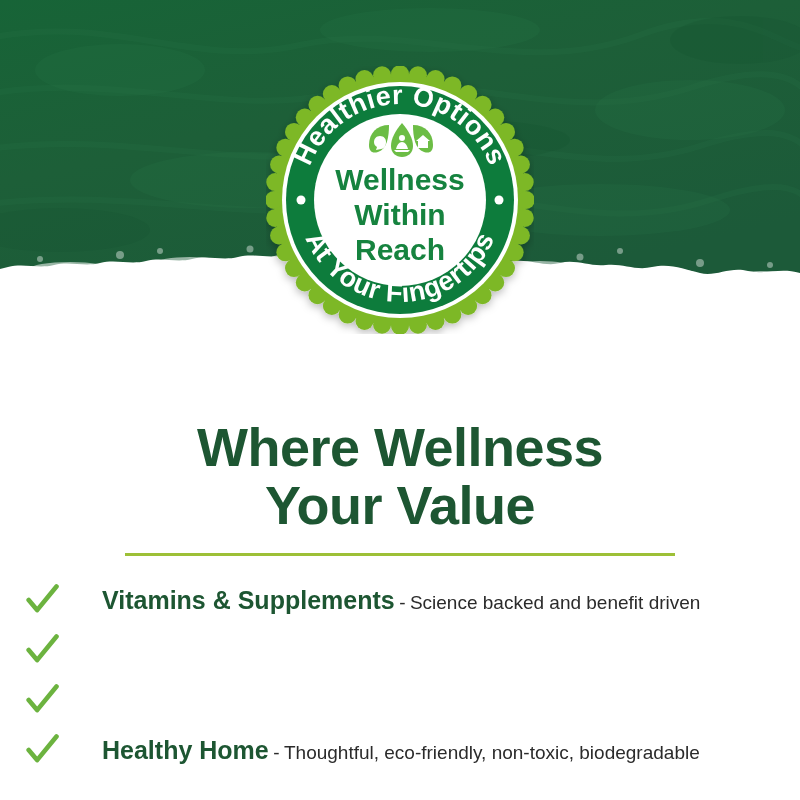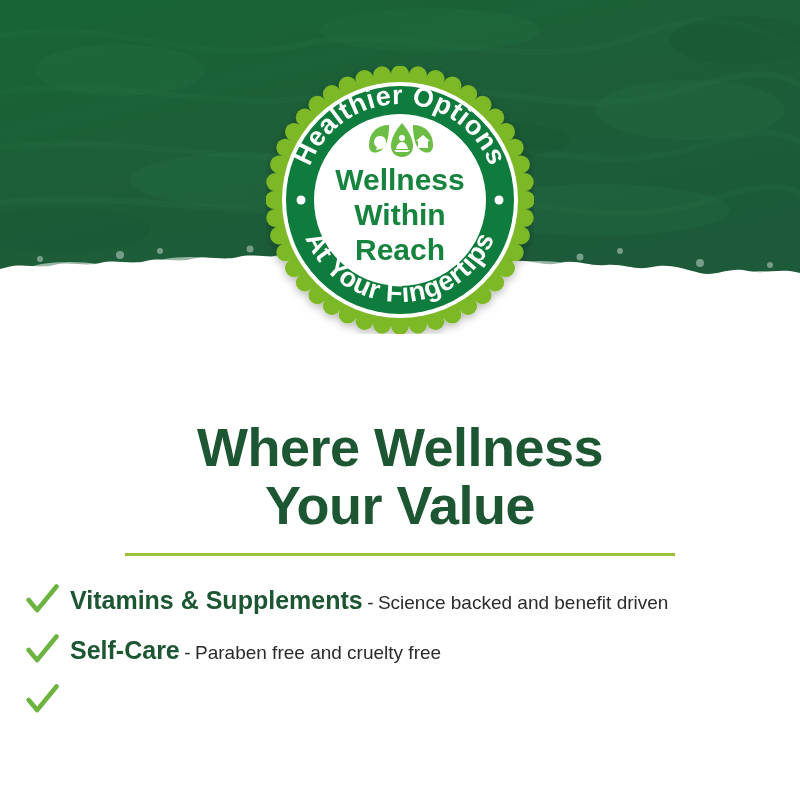--- a/index.html
+++ b/index.html
@@ -88,20 +88,21 @@
   #benefits {
     position: absolute;
     left: 26px;
     top: 575px;
     width: 760px;
   }
   .benefit-row {
     display: flex;
     align-items: center;
     height: 50px;
+    gap: 32px;
   }
   .benefit-check {
     flex: 0 0 auto;
     width: 44px;
     height: 40px;
     display: flex;
     align-items: center;
     justify-content: flex-start;
   }
   .benefit-text {
@@ -330,24 +331,31 @@
           </svg>
         </div>
         <div class="benefit-text"><span class="benefit-title">Vitamins &amp; Supplements</span> <span class="benefit-dash">-</span> <span class="benefit-desc">Science backed and benefit driven</span></div>
       </div>
       <div class="benefit-row">
         <div class="benefit-check">
           <svg viewBox="0 0 40 38" width="34" height="32" aria-hidden="true">
             <path d="M 3,19 L 13,31 L 36,3" fill="none" stroke="#6cb33f" stroke-width="5.5" stroke-linecap="round" stroke-linejoin="round"></path>
           </svg>
         </div>
-        <div class="benefit-text"><span class="benefit-title">Self-Care</span> <span class="benefit-dash">-</span> <span class="benefit-desc">Paraben free and cruelty free</span></div>
       </div>
       <div class="benefit-row">
         <div class="benefit-check">
           <svg viewBox="0 0 40 38" width="34" height="32" aria-hidden="true">
             <path d="M 3,19 L 13,31 L 36,3" fill="none" stroke="#6cb33f" stroke-width="5.5" stroke-linecap="round" stroke-linejoin="round"></path>
           </svg>
         </div>
       </div>
+      <div class="benefit-row">
+        <div class="benefit-check">
+          <svg viewBox="0 0 40 38" width="34" height="32" aria-hidden="true">
+            <path d="M 3,19 L 13,31 L 36,3" fill="none" stroke="#6cb33f" stroke-width="5.5" stroke-linecap="round" stroke-linejoin="round"></path>
+          </svg>
+        </div>
+        <div class="benefit-text"><span class="benefit-title">Healthy Home</span> <span class="benefit-dash">-</span> <span class="benefit-desc">Thoughtful, eco-friendly, non-toxic, biodegradable</span></div>
+      </div>
     </div>
 
 </div>
 
 </body></html>

